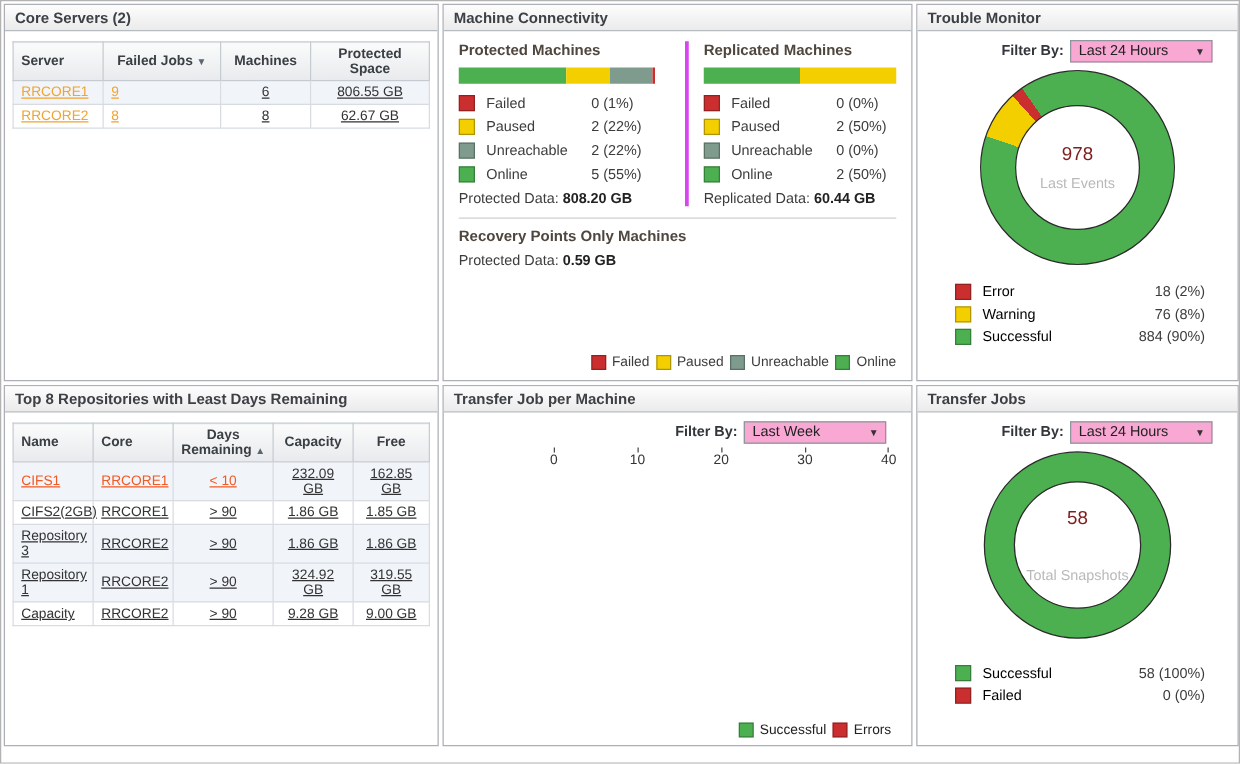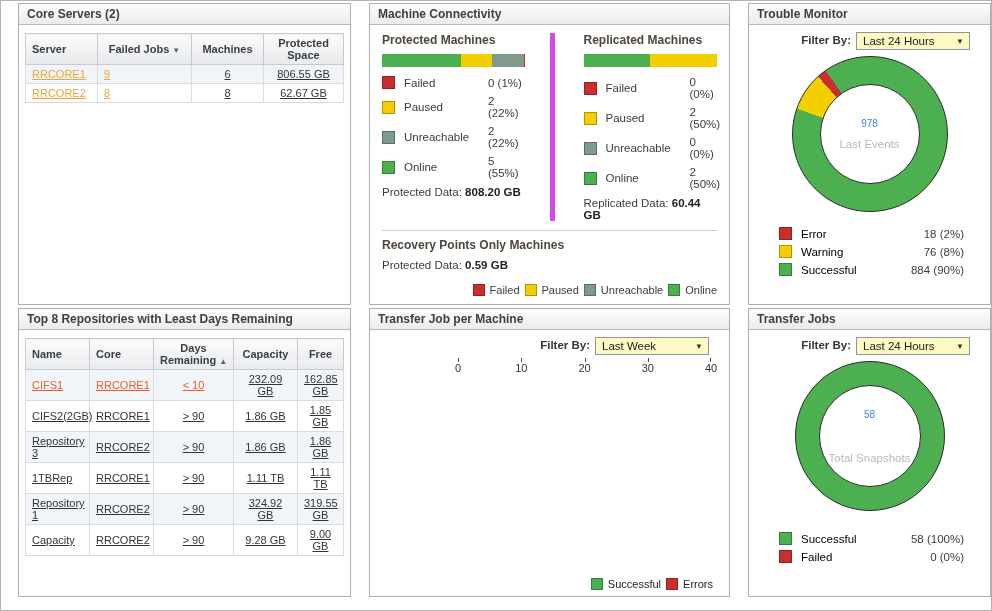--- a/index.html
+++ b/index.html
@@ -1,65 +1,65 @@
 <!DOCTYPE html>
 <html><head>
 <meta charset="utf-8">
 <style>
   * { box-sizing: border-box; margin: 0; padding: 0; }
   html,body { background:#fff; }
   body { font-family:"Liberation Sans","DejaVu Sans",sans-serif; width:992px; height:611px; }
   .page { width:992px; height:611px; border:1px solid #b3b3b3; background:#fff; padding:2px; }
   .grid { display:grid; grid-template-columns:348px 376px 258px; grid-template-rows:302px 289px; gap:3px 3px; }
-  .panel { border:1px solid #aab0b6; background:#fff; display:flex; flex-direction:column; overflow:hidden; position:relative;margin-left:15px; }
+  .panel { border:1px solid #aab0b6; background:#fff; display:flex; flex-direction:column; overflow:hidden; position:relative; }
   .panel-header { flex:0 0 21px; line-height:20px; padding:0 8px; font-size:12px; font-weight:bold; color:#3d4045;
                   background:linear-gradient(#fdfdfd,#ebebec); border-bottom:1px solid #b6bbc0; }
   .panel-body { flex:1; position:relative; }
 
   
   table { border-collapse:collapse; font-size:11px; margin:8px 6px 0 6px; width:calc(100% - 12px); table-layout:fixed; }
   th { background:linear-gradient(#fbfbfb,#e8eaed); border:1px solid #c6cbd1; padding:3px 6px; color:#3a3f44; font-weight:bold; }
   td { border:1px solid #d8dce1; padding:3px 6px; color:#333;text-decoration:underline; }
   tr.alt td { background:#f1f5fa; }
   .t-right { text-align:center; }
   .t-center { text-align:center; }
   .orange { color:#f0a431; }
   .alert { color:#f15a24; }
   .sort-ico { font-size:8px; color:#5b6670; margin-left:3px; }
 
   
   .mc-body { padding:8px 12px 6px 12px; font-size:11.5px; height:100%; display:flex; flex-direction:column; }
   .mc-cols { display:flex;gap:12px; }
   .mc-col { width:50%; padding-right:12px; }
-  .mc-col.right { border-left:5px solid #d946ef; padding-left:29px; padding-right:0; }
+  .mc-col.right { border-left:3px solid #d946ef; padding-left:12px; padding-right:0; }
   .mc-h { font-weight:bold; font-size:12px; color:#4f463e; margin-bottom:7px; }
   .stackbar { height:13px; display:flex; margin:2px 0 9px 0; }
   .stackbar div { height:100%; }
   .leg-row { display:flex; align-items:center; margin:6px 0; }
   .sq { width:13px; height:13px; flex:0 0 13px; margin-right:9px; border:1px solid rgba(0,0,0,.28); }
   .leg-label { flex:0 0 84px; color:#3c3c3c; }
   .leg-val { color:#3c3c3c; }
   .mc-foot { margin-top:7px; color:#3c3c3c; }
   .mc-foot b { color:#222; }
   .mc-recovery { border-top:1px solid #cfcfcf; margin-top:9px; padding-top:7px; }
   .mc-bottom-legend { position:absolute; bottom:8px; right:12px; font-size:11px; color:#3c3c3c; display:flex; align-items:center; gap:5px; }
   .sq-s { width:12px; height:12px; display:inline-block; border:1px solid rgba(0,0,0,.28); }
 
   
   .filter-row { text-align:right; padding:7px 20px 4px 10px; font-size:11.5px; }
   .filter-label { font-weight:bold; color:#33373c; margin-right:5px; }
   .selectbox { display:inline-flex; justify-content:space-between; align-items:center; width:114px; border:1px solid #8e959c;
-               background:#fef9c3; padding:2px 5px 2px 6px; font-size:11.5px; color:#222; vertical-align:middle; cursor:default; }
+               background:#f9a8d4; padding:2px 5px 2px 6px; font-size:11.5px; color:#222; vertical-align:middle; cursor:default; }
   .selectbox .arr { font-size:8px; color:#333; margin-left:6px; }
 
   
   .donut { position:relative; border-radius:50%; border:1px solid #2b2b2b; margin:2px auto 0 auto; }
   .donut .hole { position:absolute; background:#fff; border:1px solid #2b2b2b; border-radius:50%;
                  display:flex; flex-direction:column; align-items:center; justify-content:center; gap:9px; }
-  .donut-num { font-size:10px; color:#3b82f6; }
+  .donut-num { font-size:15px; color:#7f1d1d; }
   .donut-cap { font-size:11.5px; color:#b9b9b9; }
   .donut-tm { width:156px; height:156px; }
   .donut-tm .hole { inset:27px; }
   .donut-tj { width:150px; height:150px; }
   .donut-tj .hole { inset:23px;gap:32px; }
   .rlegend { margin:10px 26px 0 30px; font-size:11.5px; }
   .rlegend .leg-row { margin:5px 0; }
   .rlegend .leg-val { margin-left:auto; }
 
   
@@ -284,27 +284,20 @@
                 <td class="t-right">1.86 GB</td>
                 <td class="t-right">1.85 GB</td>
               </tr>
               <tr class="alt">
                 <td>Repository 3</td>
                 <td>RRCORE2</td>
                 <td class="t-right">&gt; 90</td>
                 <td class="t-right">1.86 GB</td>
                 <td class="t-right">1.86 GB</td>
               </tr>
-              <tr>
-                <td>1TBRep</td>
-                <td>RRCORE1</td>
-                <td class="t-right">&gt; 90</td>
-                <td class="t-right">1.11 TB</td>
-                <td class="t-right">1.11 TB</td>
-              </tr>
               <tr class="alt">
                 <td>Repository 1</td>
                 <td>RRCORE2</td>
                 <td class="t-right">&gt; 90</td>
                 <td class="t-right">324.92 GB</td>
                 <td class="t-right">319.55 GB</td>
               </tr>
               <tr>
                 <td>Capacity</td>
                 <td>RRCORE2</td>

